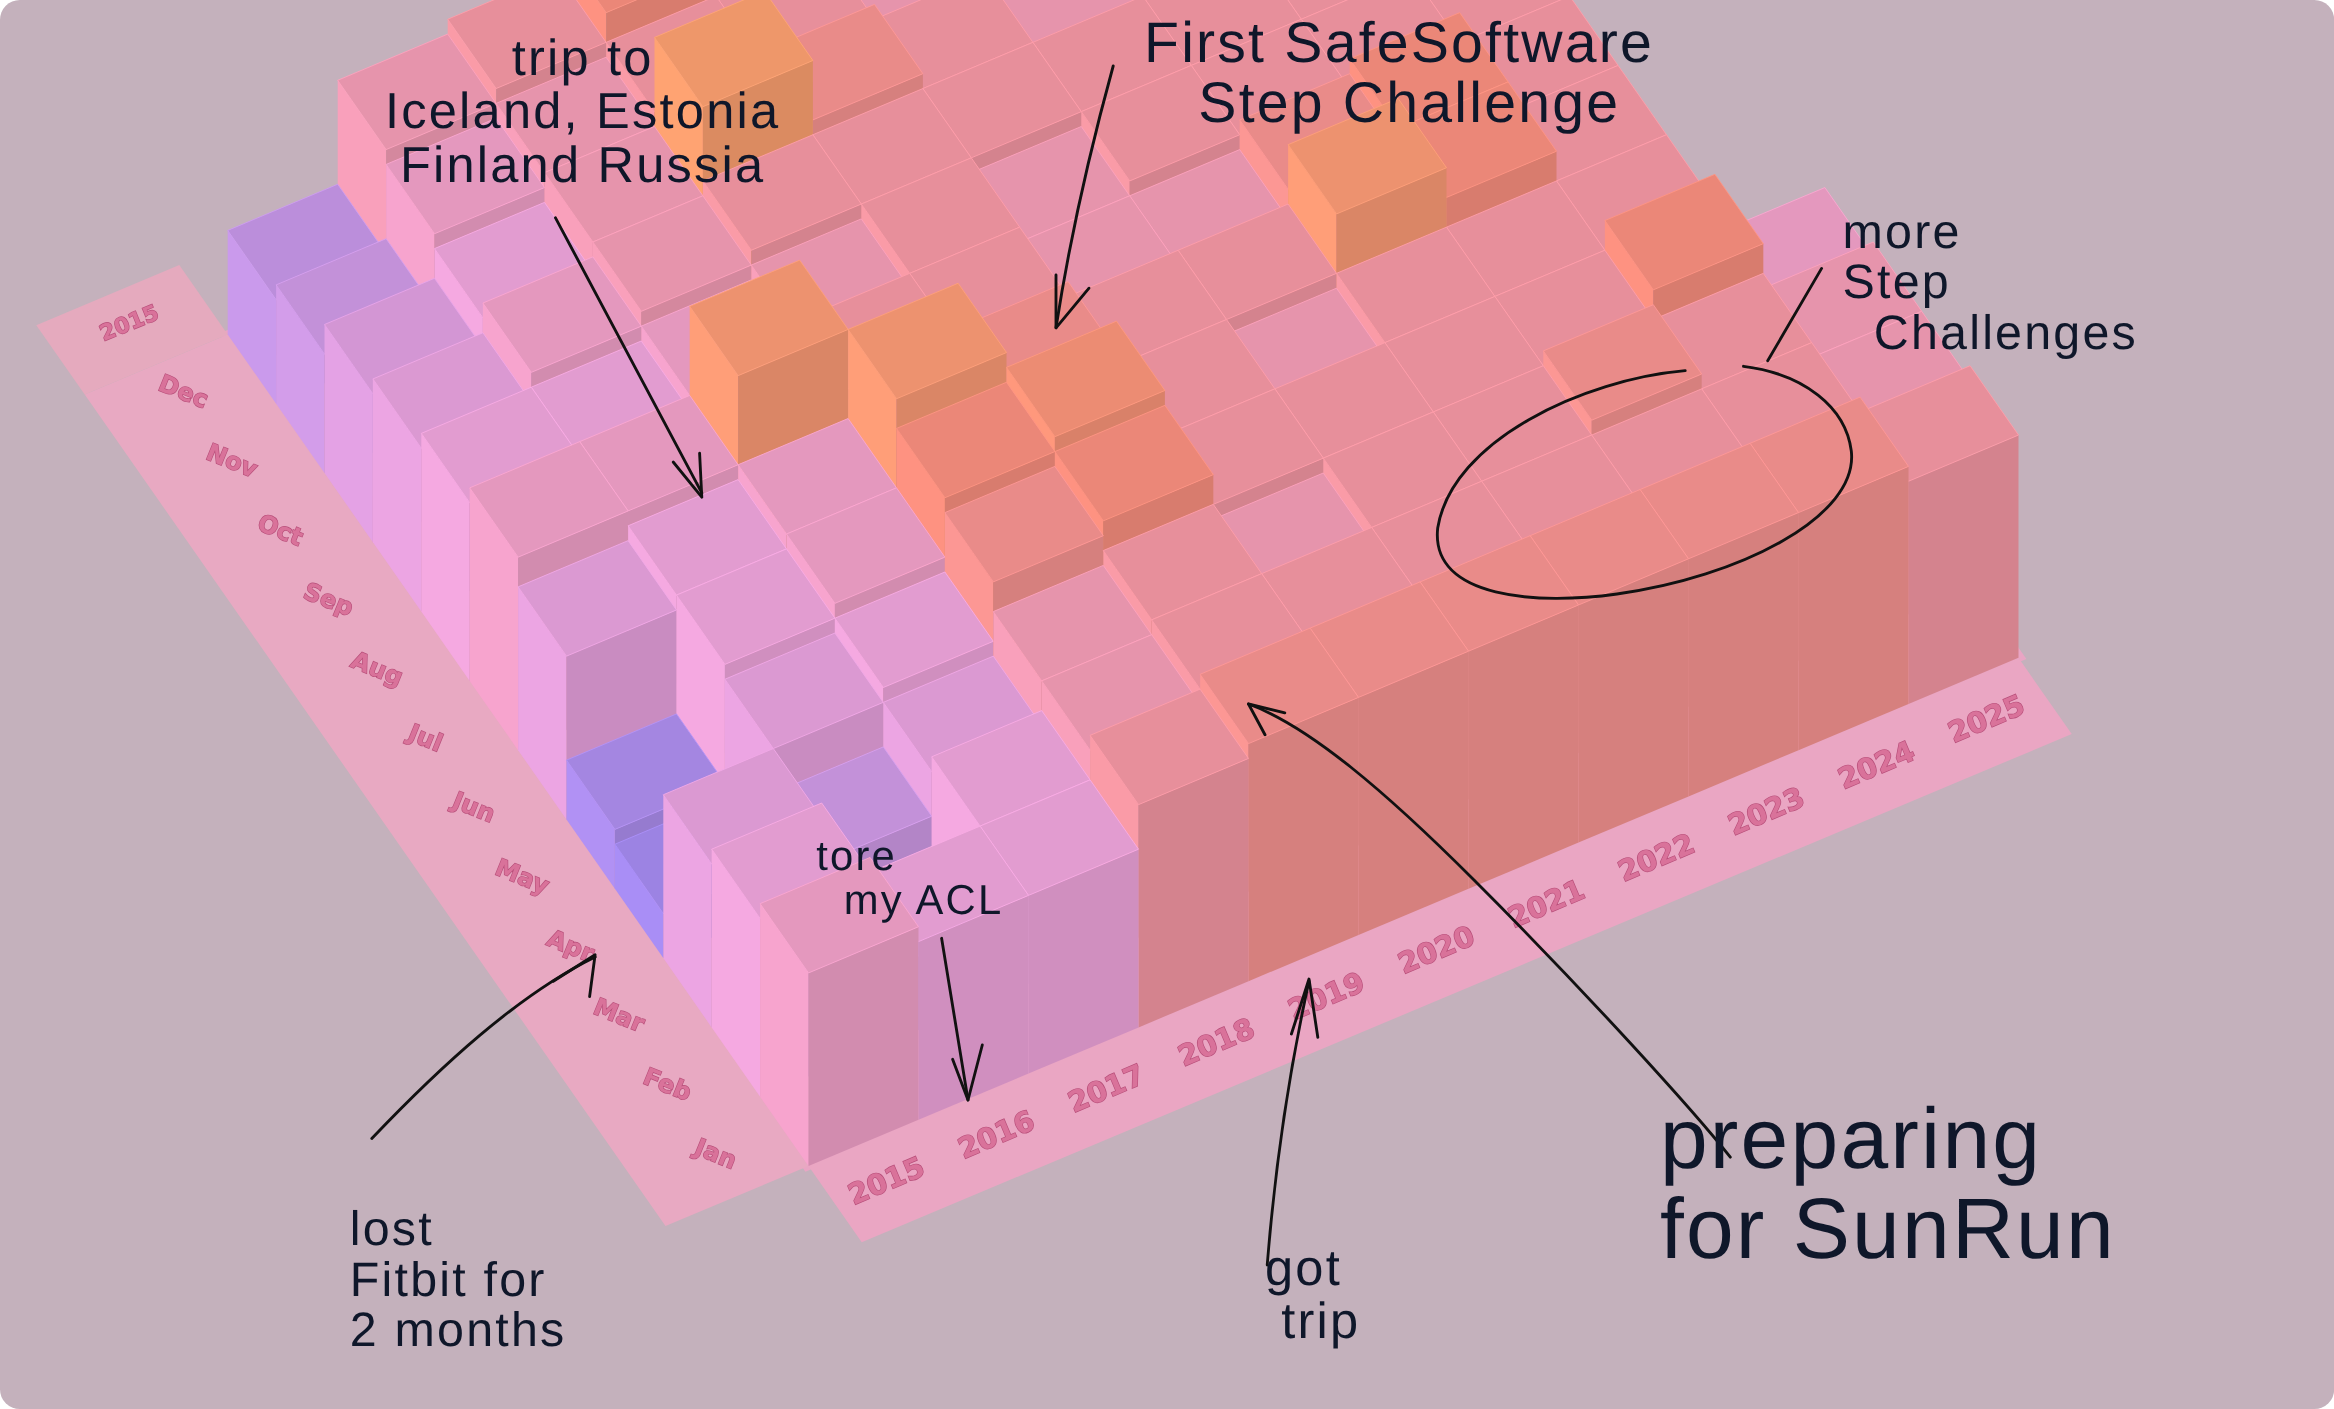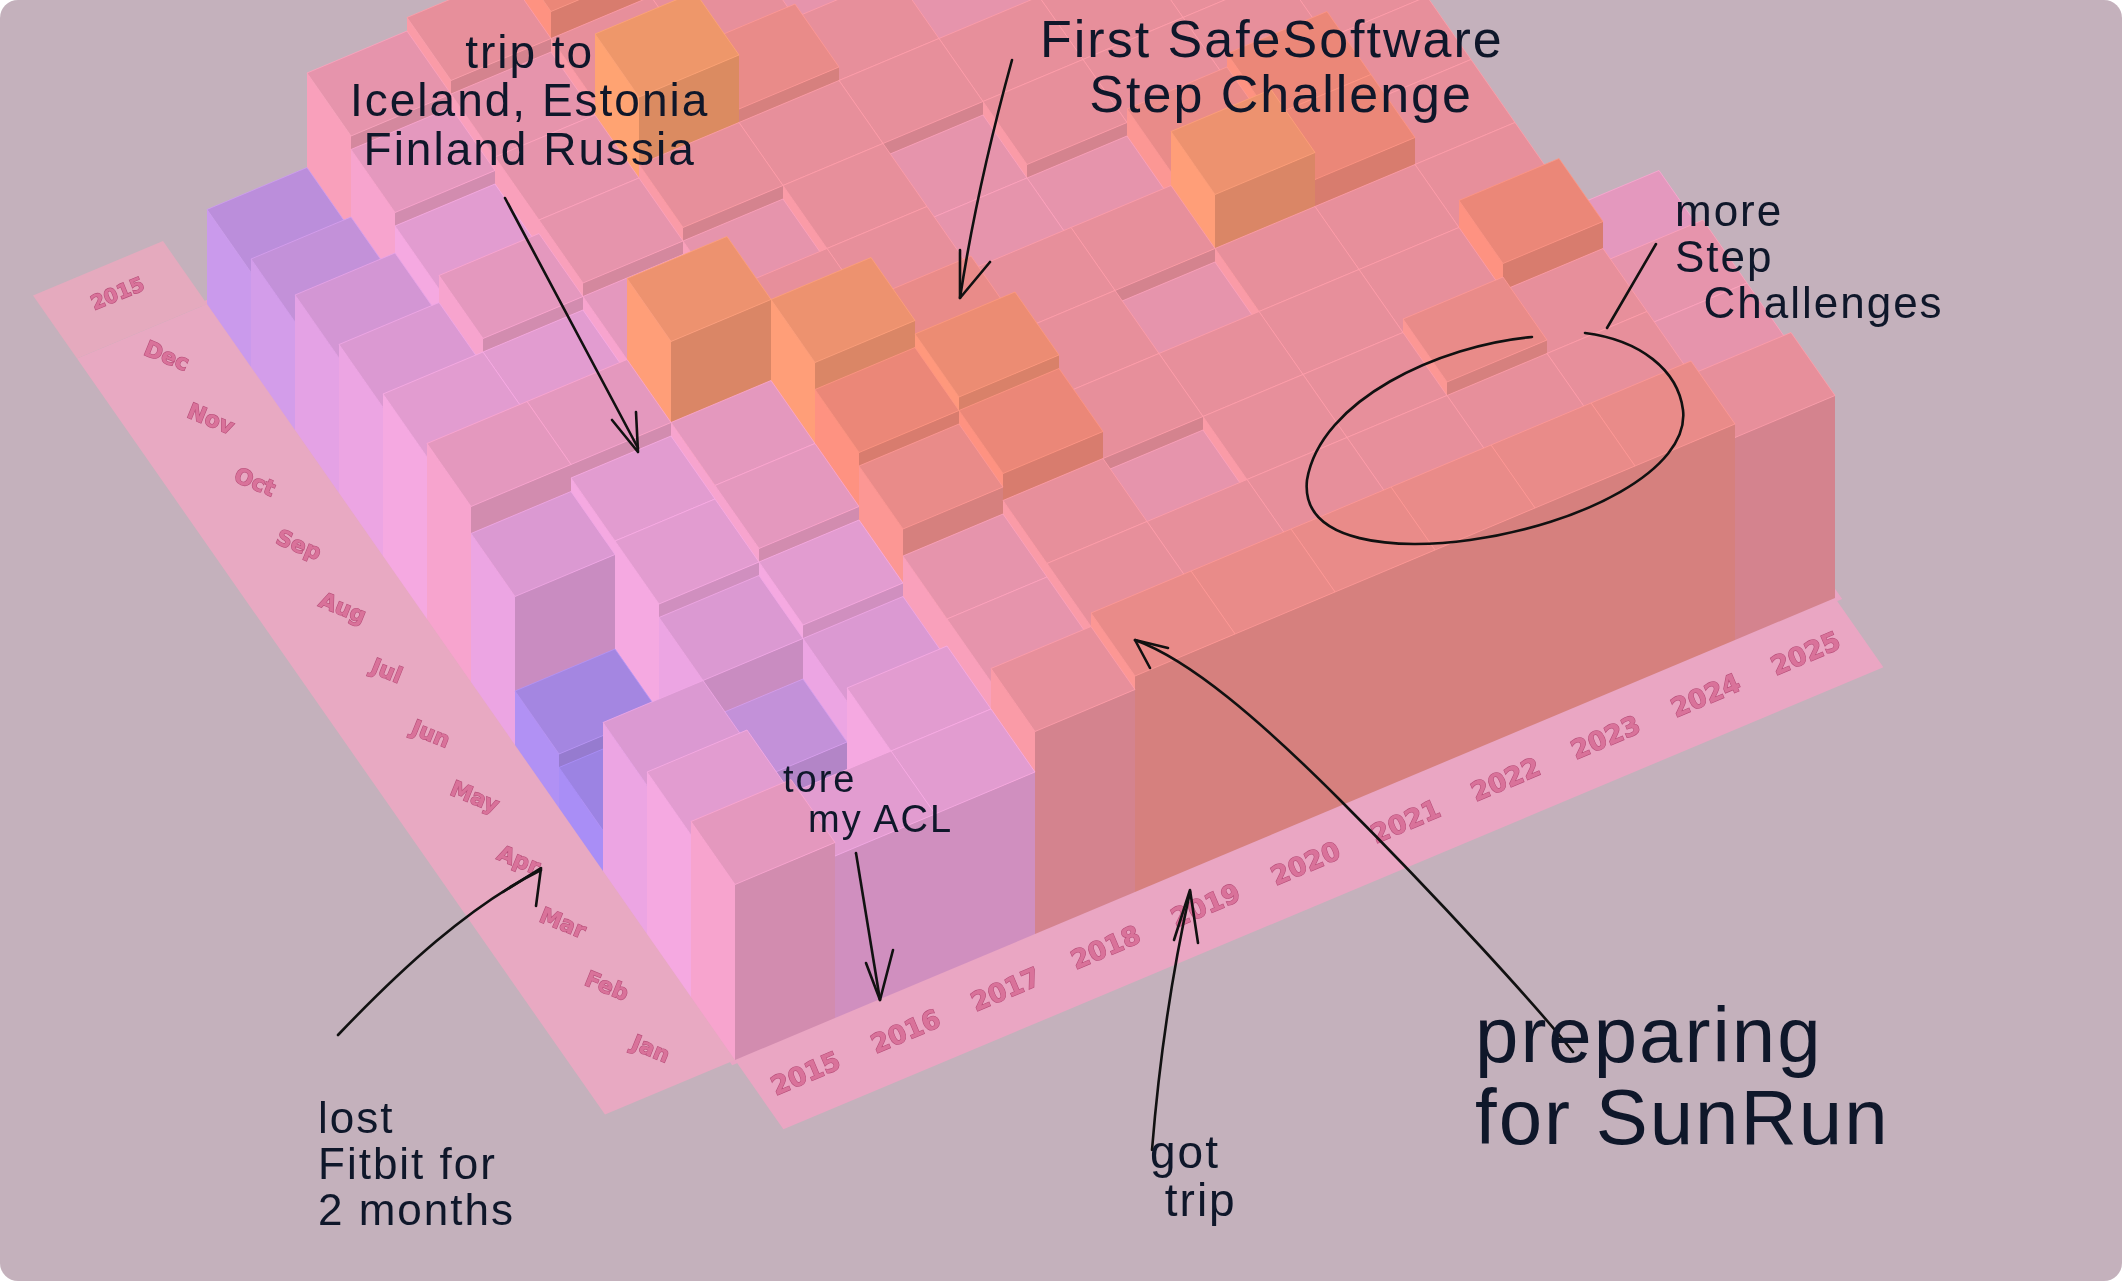--- a/index.html
+++ b/index.html
@@ -709,19 +709,19 @@
 Iceland, Estonia
 Finland Russia</div>
   <div class="annot" style="left:1040px; top:12px; font-size:52px;">First SafeSoftware
    Step Challenge</div>
   <div class="annot" style="left:1675px; top:188px; font-size:44px;">more
 Step
   Challenges</div>
   <div class="annot" style="left:318px; top:1095px; font-size:44px;">lost
 Fitbit for
 2 months</div>
-  <div class="annot" style="left:742px; top:760px; font-size:38px;margin-left:41px;">tore
+  <div class="annot" style="left:742px; top:760px; font-size:38px;">tore
   my ACL</div>
   <div class="annot" style="left:1150px; top:1128px; font-size:46px;">got
  trip</div>
-  <div class="annot" style="left:1475px; top:995px; font-size:78px;">preparing
+  <div class="annot" style="left:1509px; top:995px; font-size:78px;">preparing
 for SunRun</div>
 </div>
 
 </body></html>

